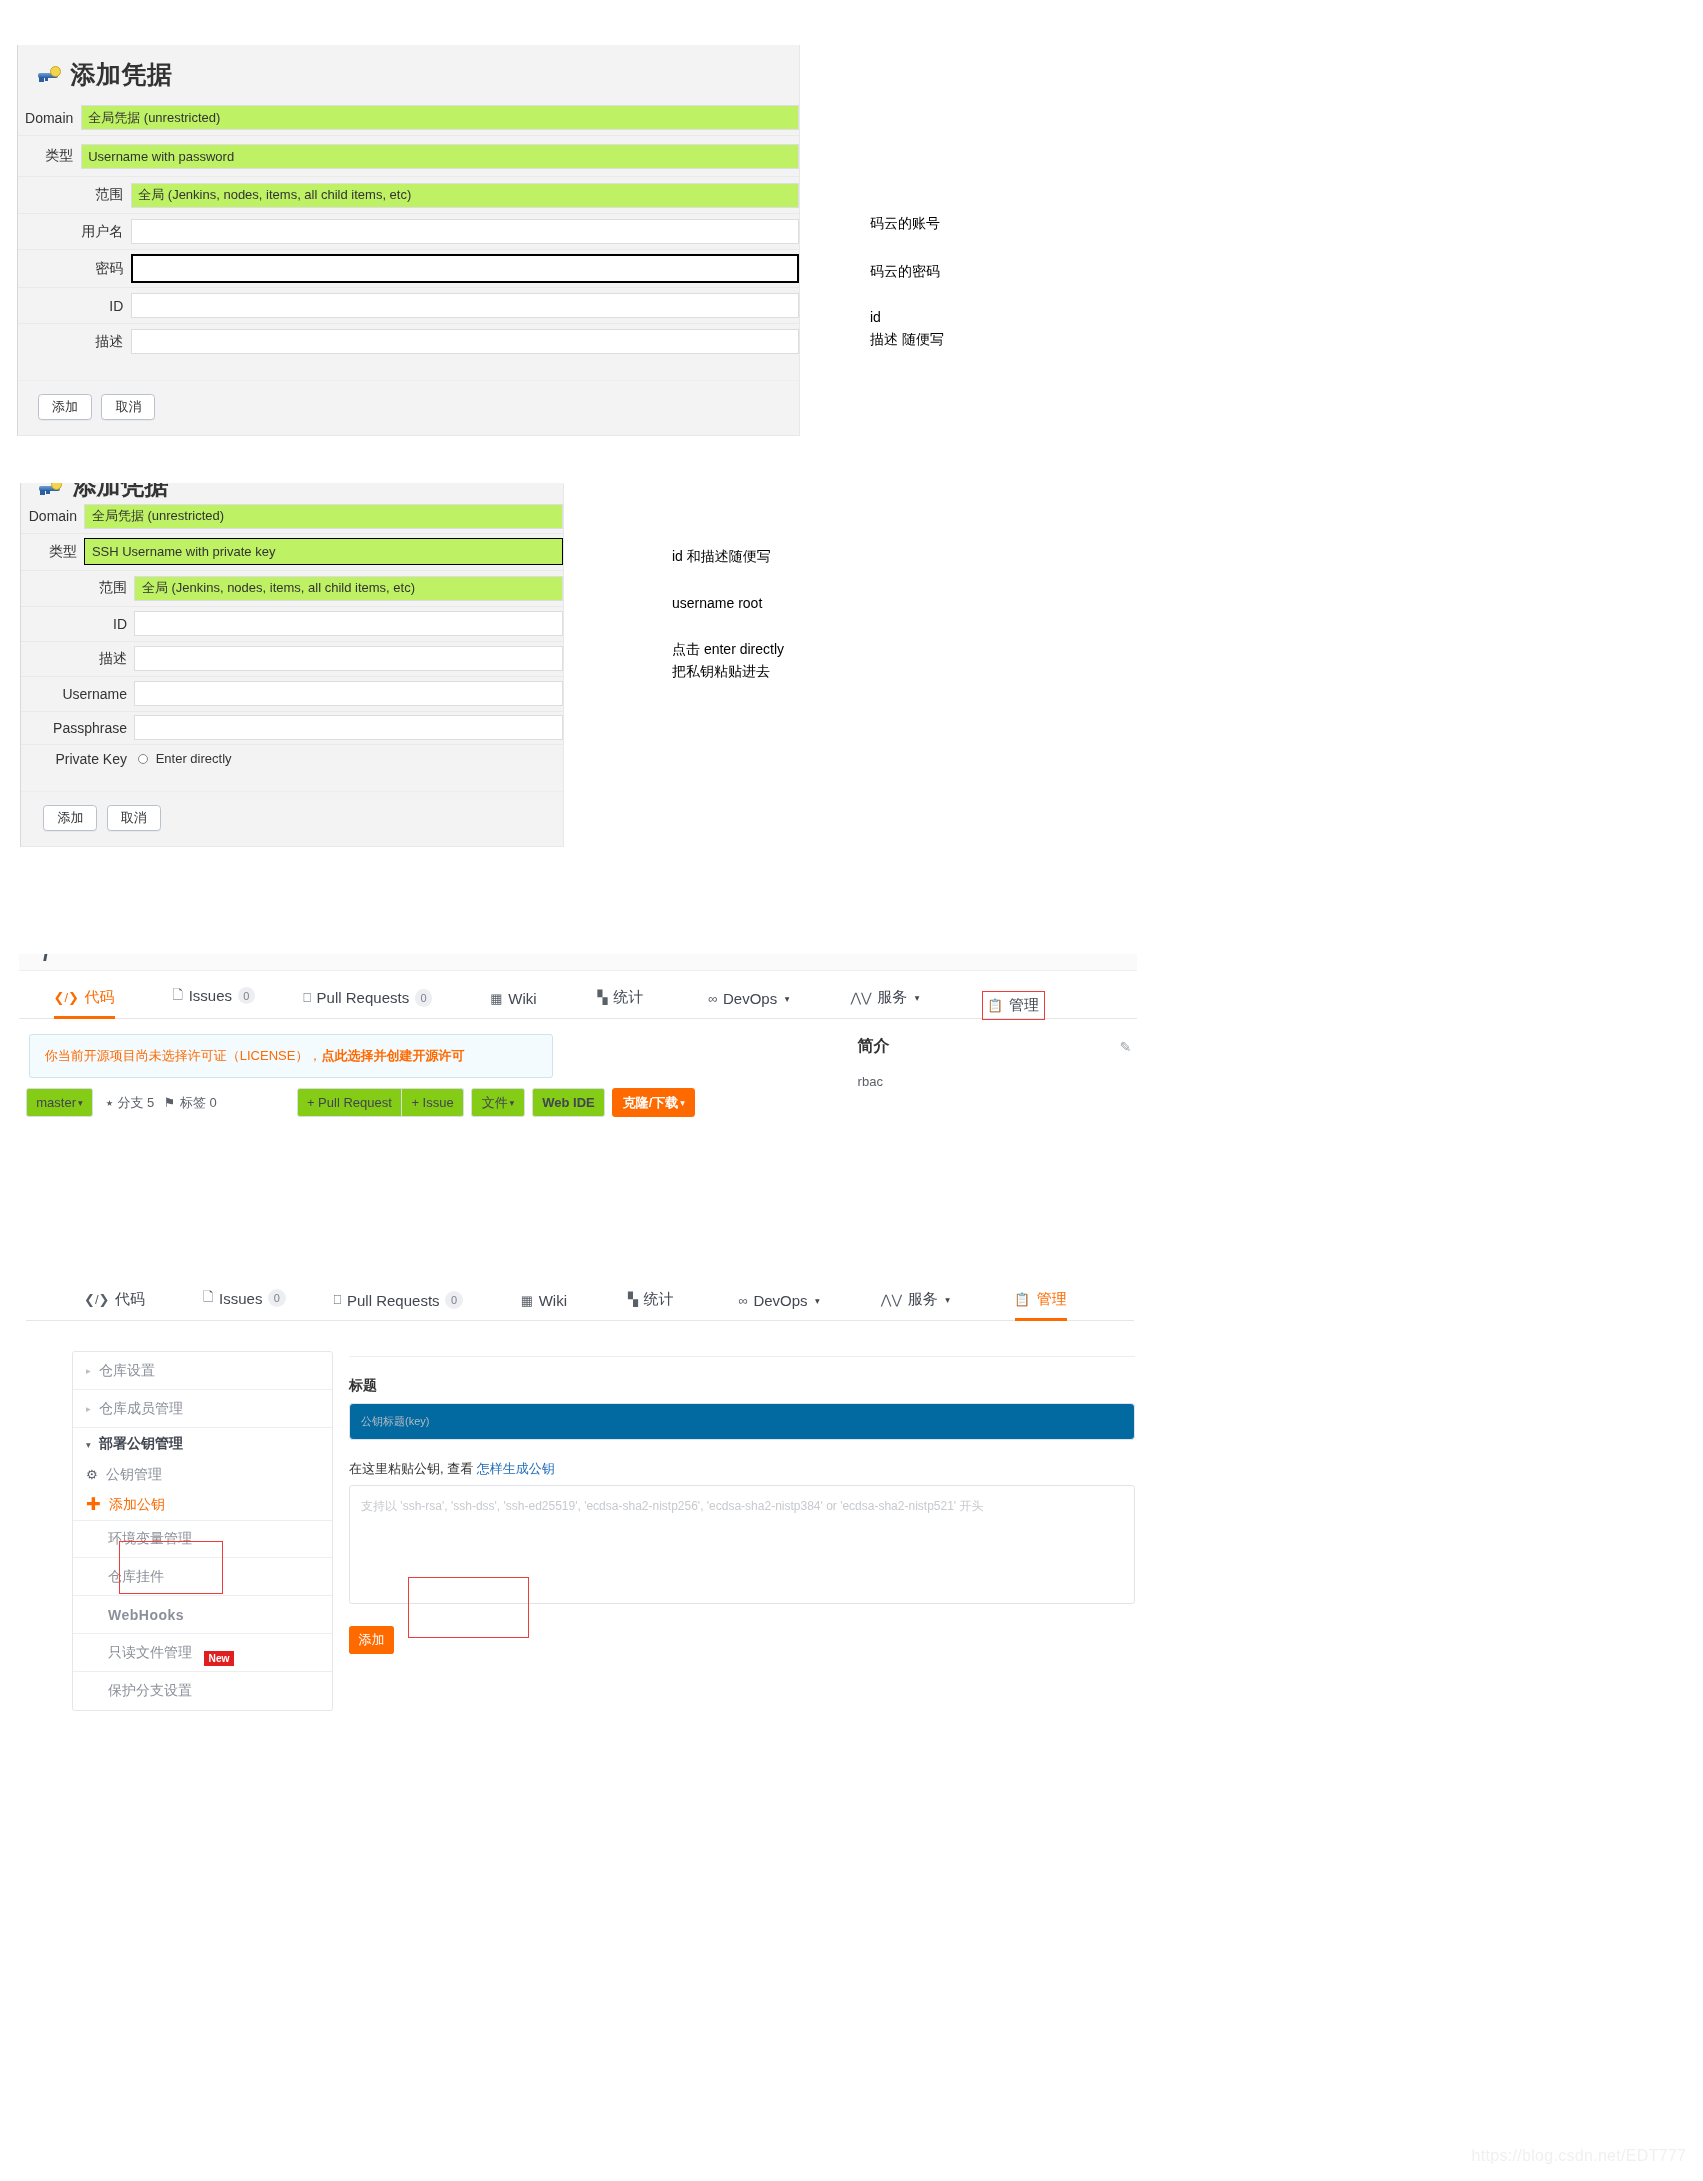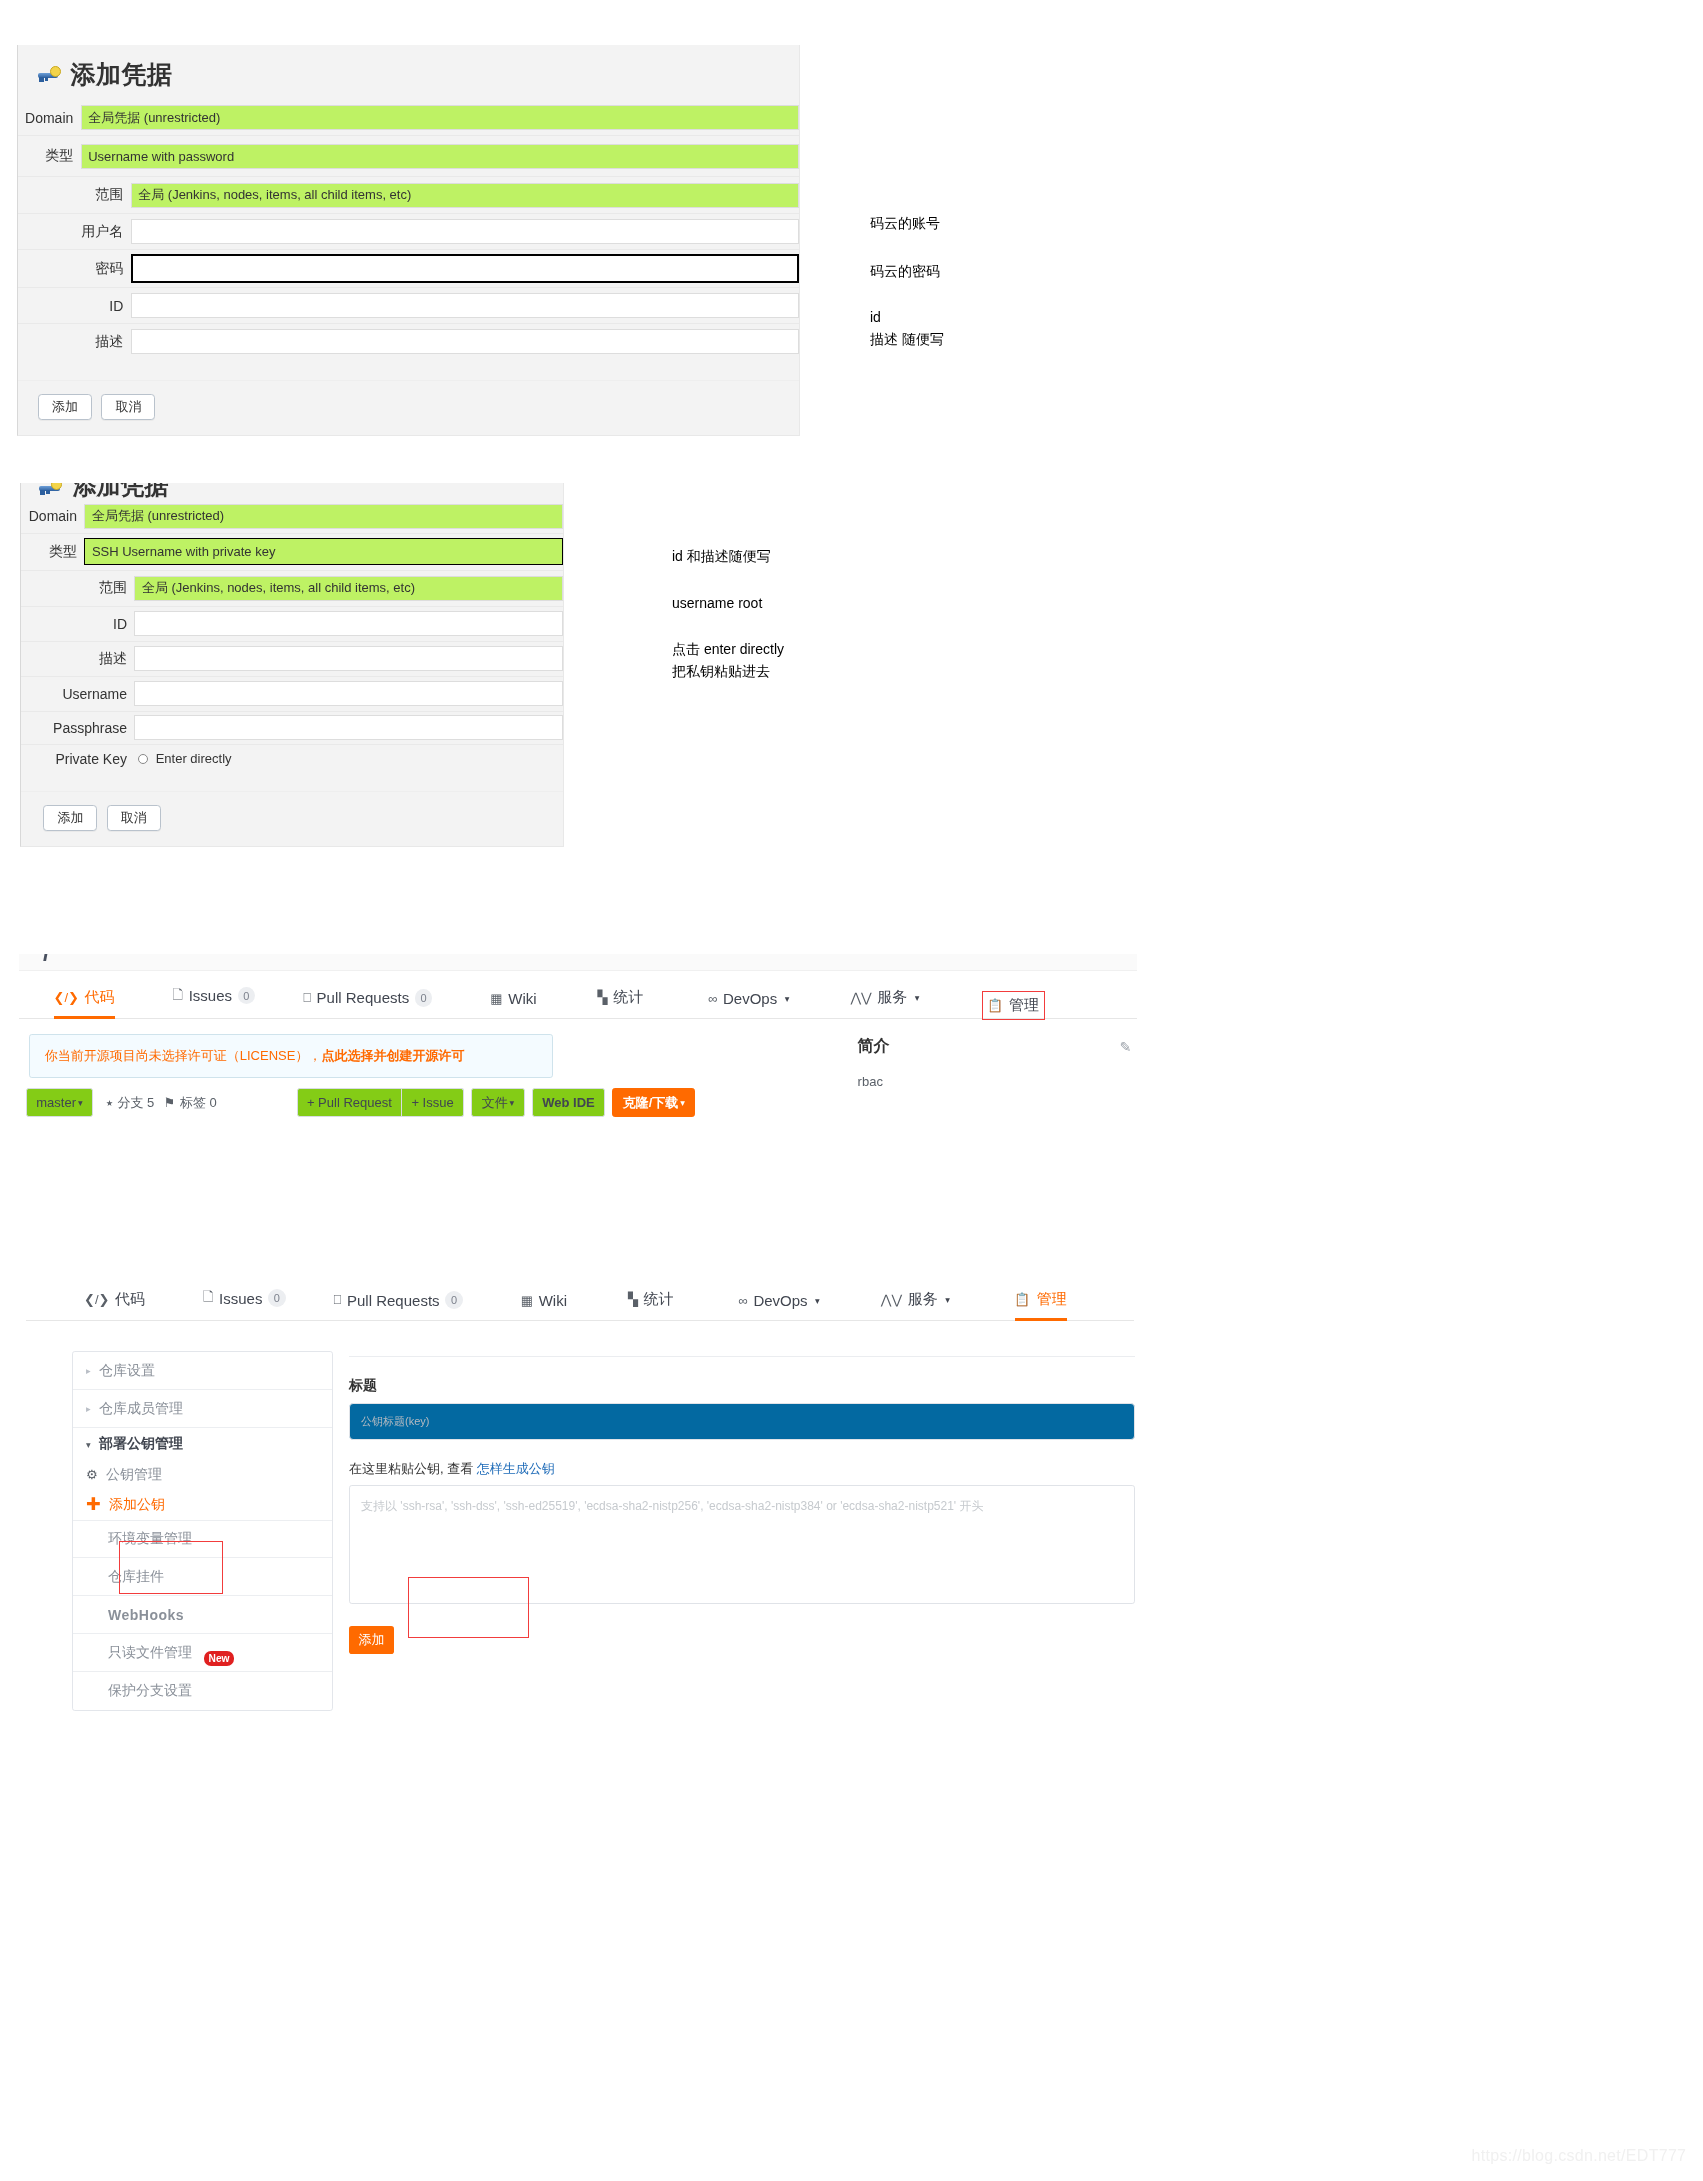--- a/index.html
+++ b/index.html
@@ -168,21 +168,21 @@
   .side-item.nb{ border-bottom:none; }
   .side-item.bold{ color:#414650; font-weight:bold; }
   .side-item.webhooks{ color:#8a9099; font-weight:bold; letter-spacing:0.5px;}
   .tri-right{ color:#b9bec6; font-size:9.3px; }
   .tri-down{ color:#5a6068; font-size:9.3px; }
   .gear{ color:#5a6068; font-size:13px; }
   .plus{ color:#ff6a00; font-size:17.6px; font-weight:bold; line-height:1; }
   .side-item.orange{ color:#ff6a00; }
   .badge-new{
     background:#e02020; color:#fff; font-size:10.2px; font-weight:bold;
-    border-radius:7px; padding:1.9px 4.6px; margin-left:3.7px;margin-top:12px;
+    border-radius:0; padding:1.9px 4.6px; margin-left:3.7px;margin-top:12px;
   }
 
   .h-title{ font-size:17.6px; font-weight:bold; color:#333; }
   .hint-right{ font-size:12px; color:#5a6068; }
   .hint-right a{ color:#ff6a00; text-decoration:none; }
   .lbl{ font-size:14px; font-weight:bold; color:#333; }
   .lbl2{ font-size:13px; color:#333; }
   .lbl2 a{ color:#1e6bb8; text-decoration:none; }
   .g-input{
     width:100%; height:37px; border:0.9px solid #e0e3e8; border-radius:4px;

